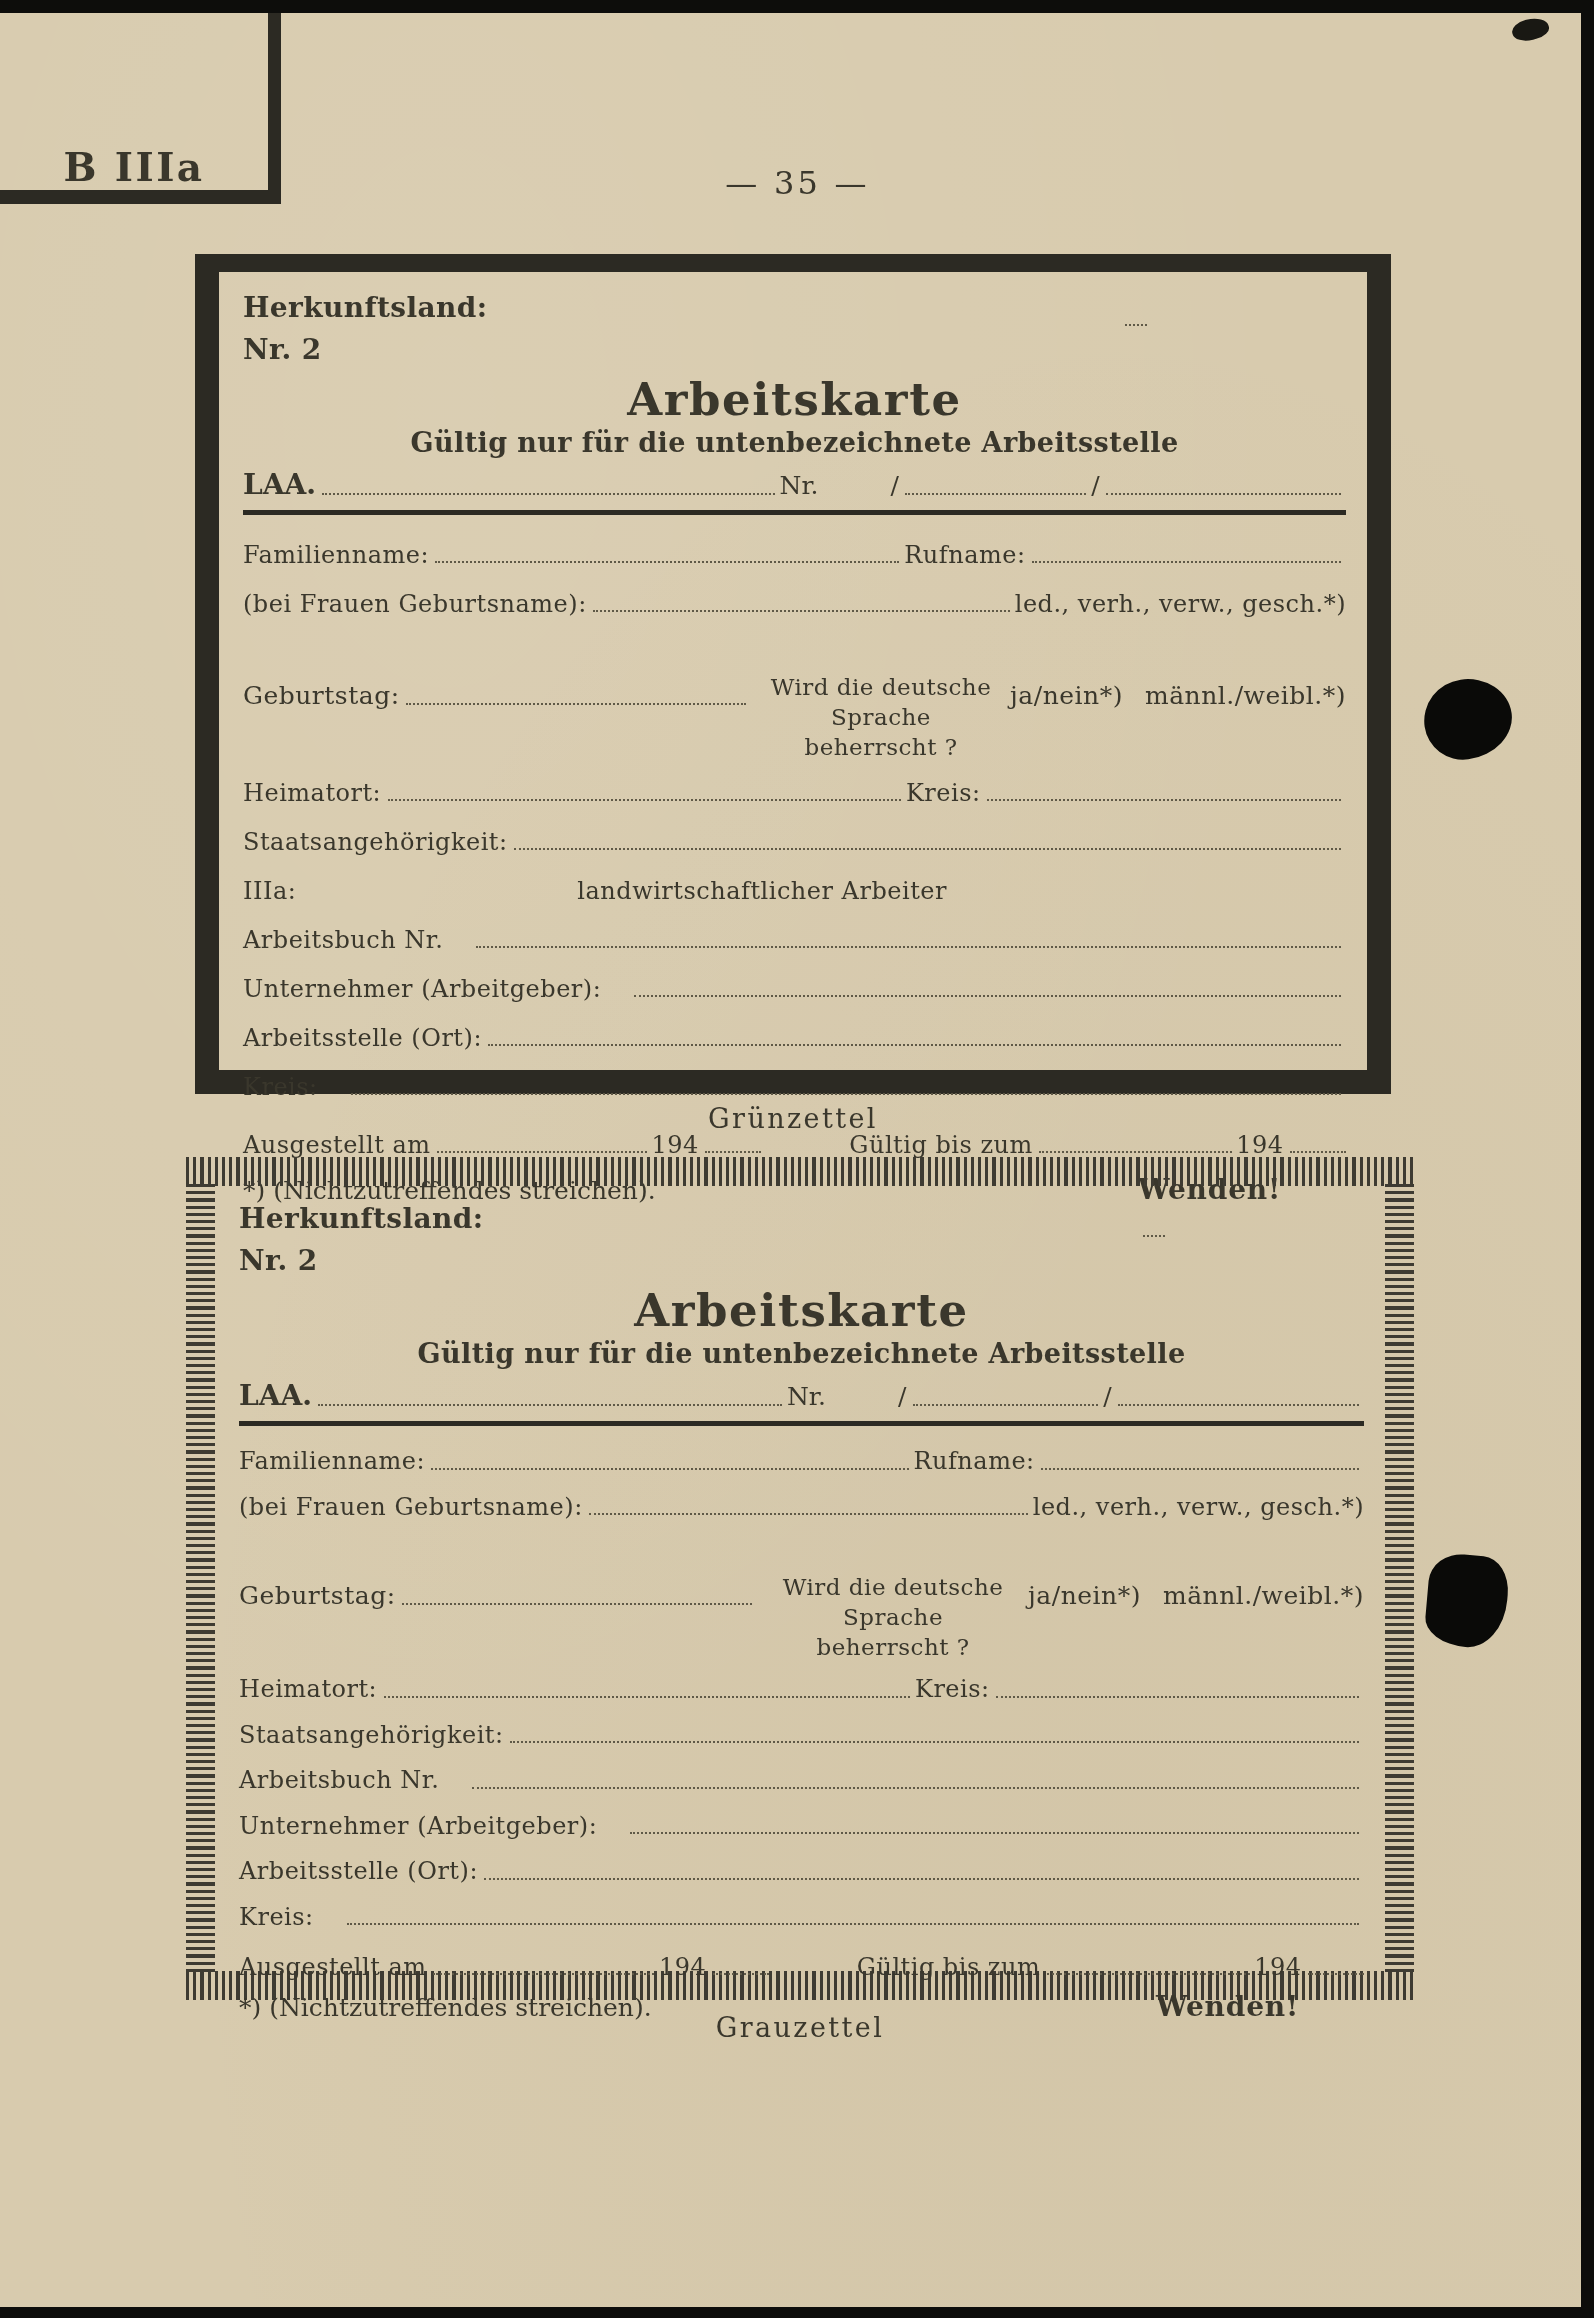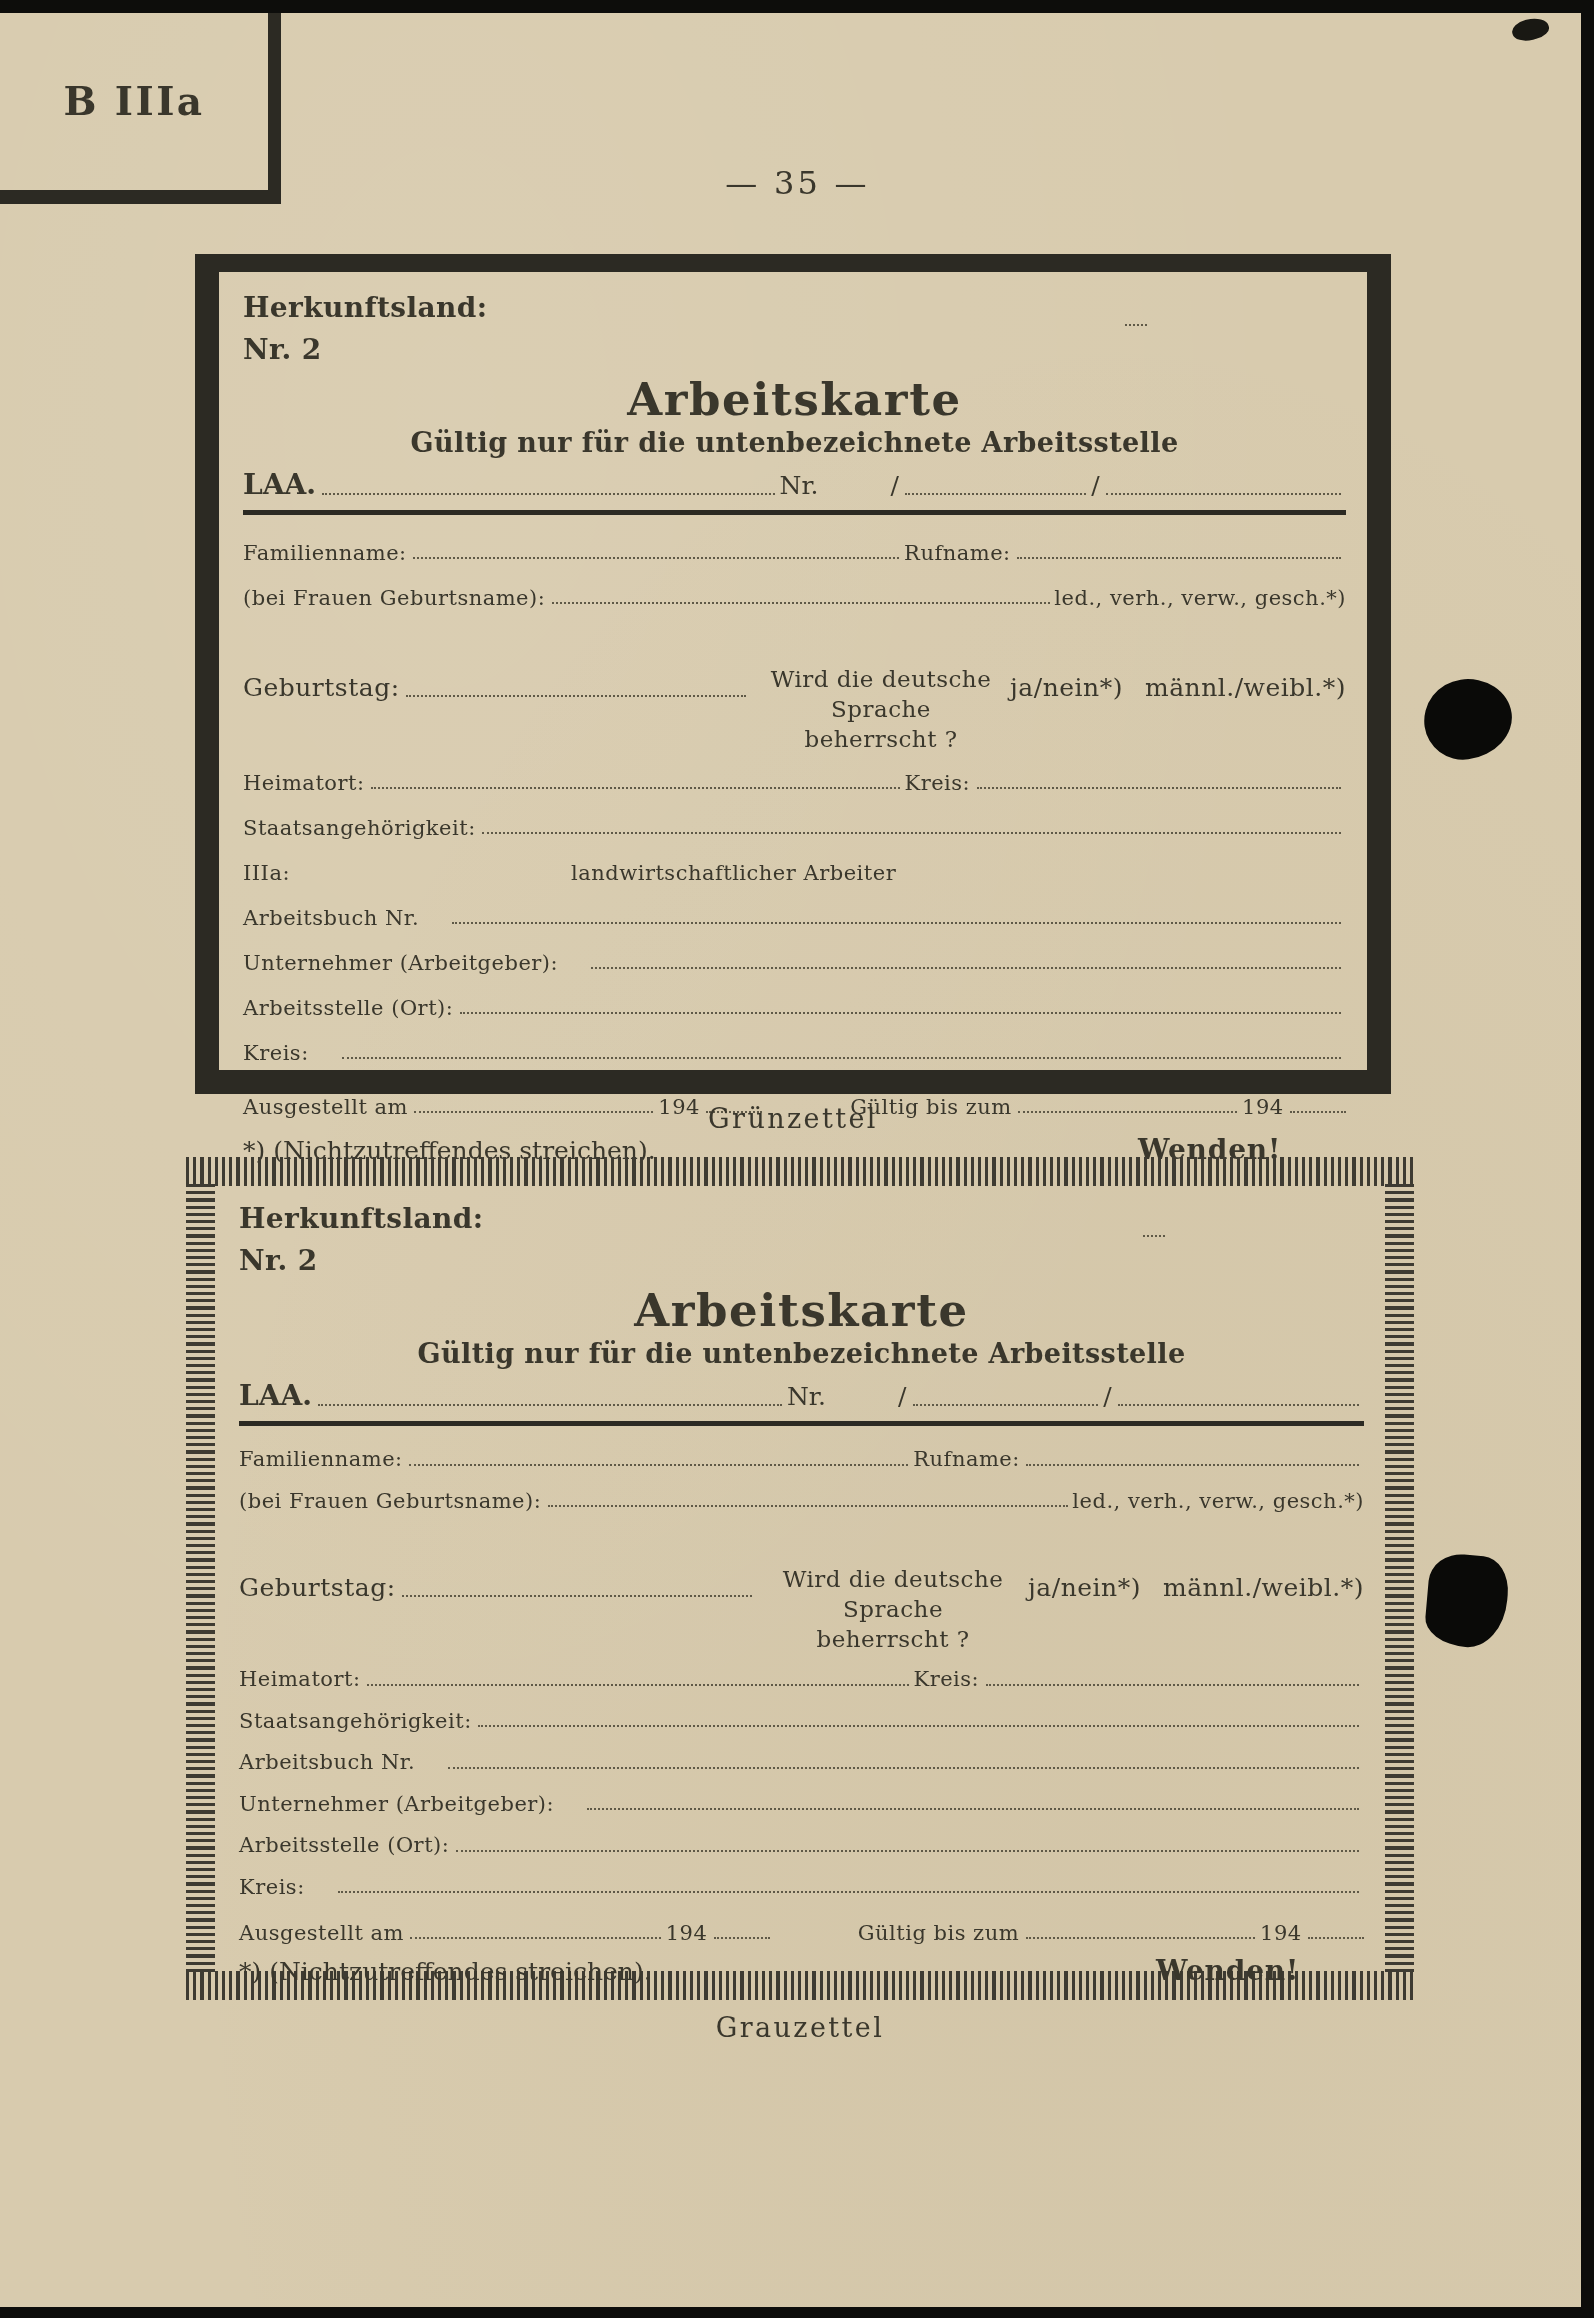--- a/index.html
+++ b/index.html
@@ -19,21 +19,21 @@
   .smudge{position:absolute;left:1512px;top:19px;width:37px;height:21px;background:#191813;border-radius:50% 60% 45% 55%;transform:rotate(-14deg);}
   .blob1{position:absolute;left:1424px;top:679px;width:88px;height:80px;background:#0a0a08;
          border-radius:48% 52% 56% 44% / 52% 50% 50% 48%;transform:rotate(-8deg);}
   .blob2{position:absolute;left:1427px;top:1555px;width:80px;height:92px;background:#0a0a08;
          border-radius:55% 45% 62% 70% / 42% 52% 72% 38%;transform:rotate(5deg);}
 
   
   .corner-box{
     position:absolute;left:0;top:12.8px;width:281px;height:191px;
     border-right:13.6px solid #2c2a23;border-bottom:14.4px solid #2c2a23;
-    display:flex;align-items:center;justify-content:center;box-sizing:border-box;
+    display:flex;align-items:flex-end;justify-content:center;box-sizing:border-box;
   }
   .corner-box .lbl{font-weight:bold;font-size:39px;letter-spacing:2.4px;}
 
   .page-number{position:absolute;left:0;top:164px;width:1595px;text-align:center;font-size:32px;letter-spacing:3.2px;}
 
   
   .card-green{
     position:absolute;left:195px;top:254px;width:1196px;height:840px;box-sizing:border-box;
     border:24px solid #2c2a23;border-top-width:18.3px;
     padding:0 21px 0 24px;
@@ -49,21 +49,21 @@
 
   
   .hdr-row{display:flex;align-items:baseline;margin-top:19px;font-size:28px;font-weight:bold;letter-spacing:0.4px;flex-direction:column;}
   .hdr-row .lead{margin-right:199px;margin-bottom:7.2px;}
   .title{text-align:center;font-size:45px;font-weight:bold;letter-spacing:1.6px;margin-top:6.4px;}
   .subtitle{text-align:center;font-size:27px;font-weight:bold;margin-top:1.6px;letter-spacing:0.4px;}
   .laa-row{display:flex;align-items:baseline;margin-top:9.6px;font-size:25px;}
   .laa-row .laa{font-weight:bold;font-size:28px;}
   .midrule{border-top:5.6px solid #2c2a23;margin-top:9.6px;}
 
-  .f-row{display:flex;align-items:flex-end;margin-top:21px;font-size:21px;letter-spacing:0.5px;}
+  .f-row{display:flex;align-items:flex-end;margin-top:21px;font-size:24px;letter-spacing:0.5px;}
   .lead{flex:1;align-self:flex-end;border-bottom:2.4px dotted #5f5947;margin:0 4.8px 5.6px 6.4px;min-width:22px;}
   .lead-fixed{flex:0 0 56px;align-self:flex-end;border-bottom:2.4px dotted #5f5947;margin:0 0 5.6px 6.4px;}
   .gap90{flex:0 0 72px;}
   .gap110{flex:0 0 88px;}
   .lead-indent{margin-left:33px;}
 
   .r-geb{display:flex;align-items:center;margin-top:11px;font-size:25px;letter-spacing:0.5px;}
   .r-geb .left{display:flex;align-items:baseline;flex:0 0 46%;}
   .r-geb .left .lead{margin-bottom:5.6px;}
   .sprache{text-align:center;font-size:23px;line-height:1.3;margin-left:19px;margin-top:44px;}

